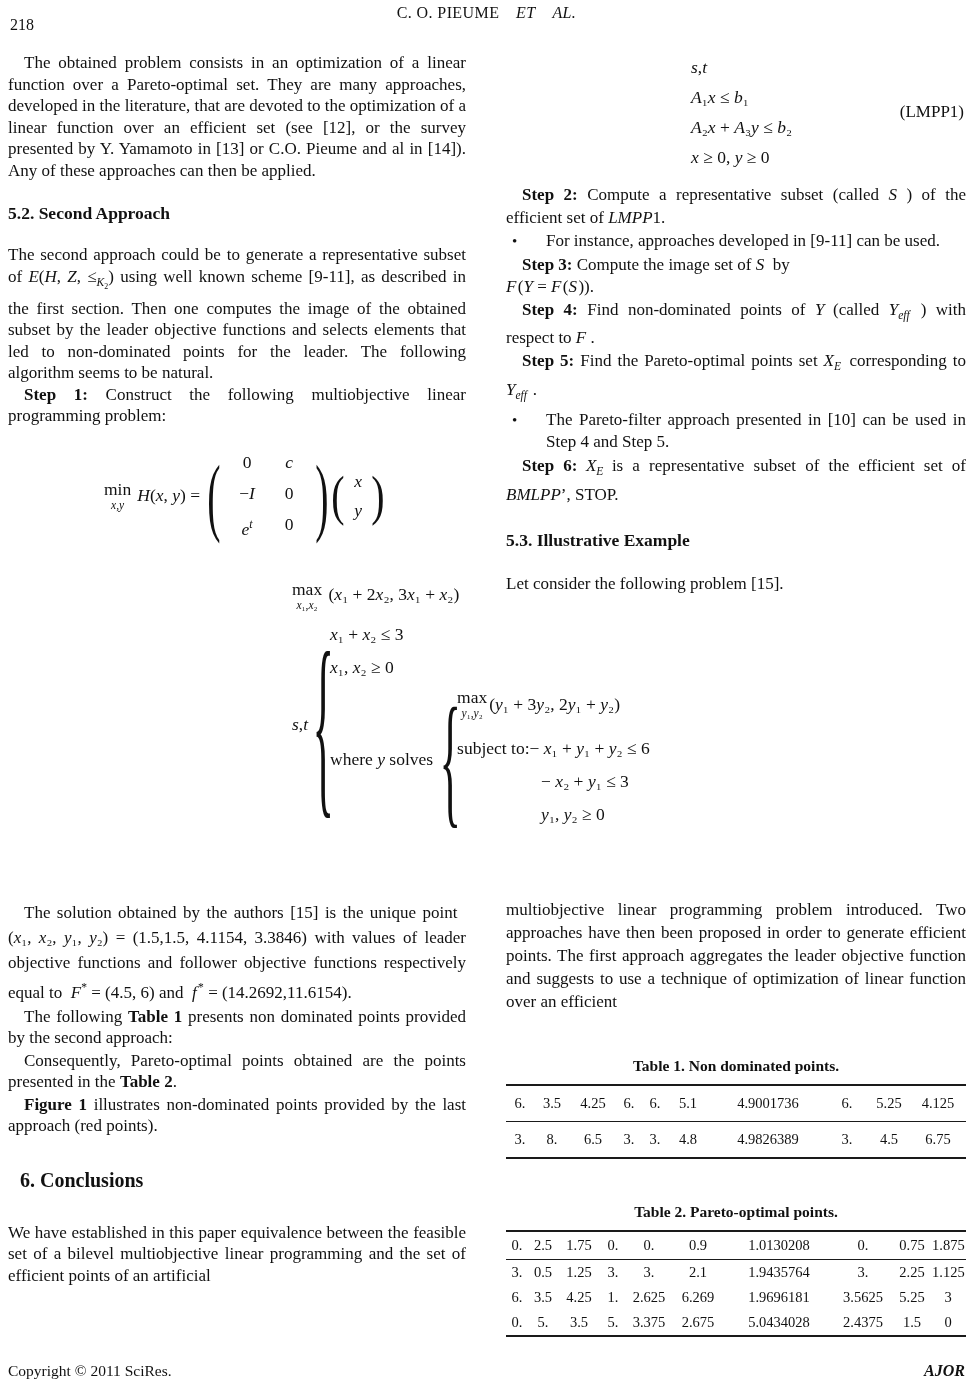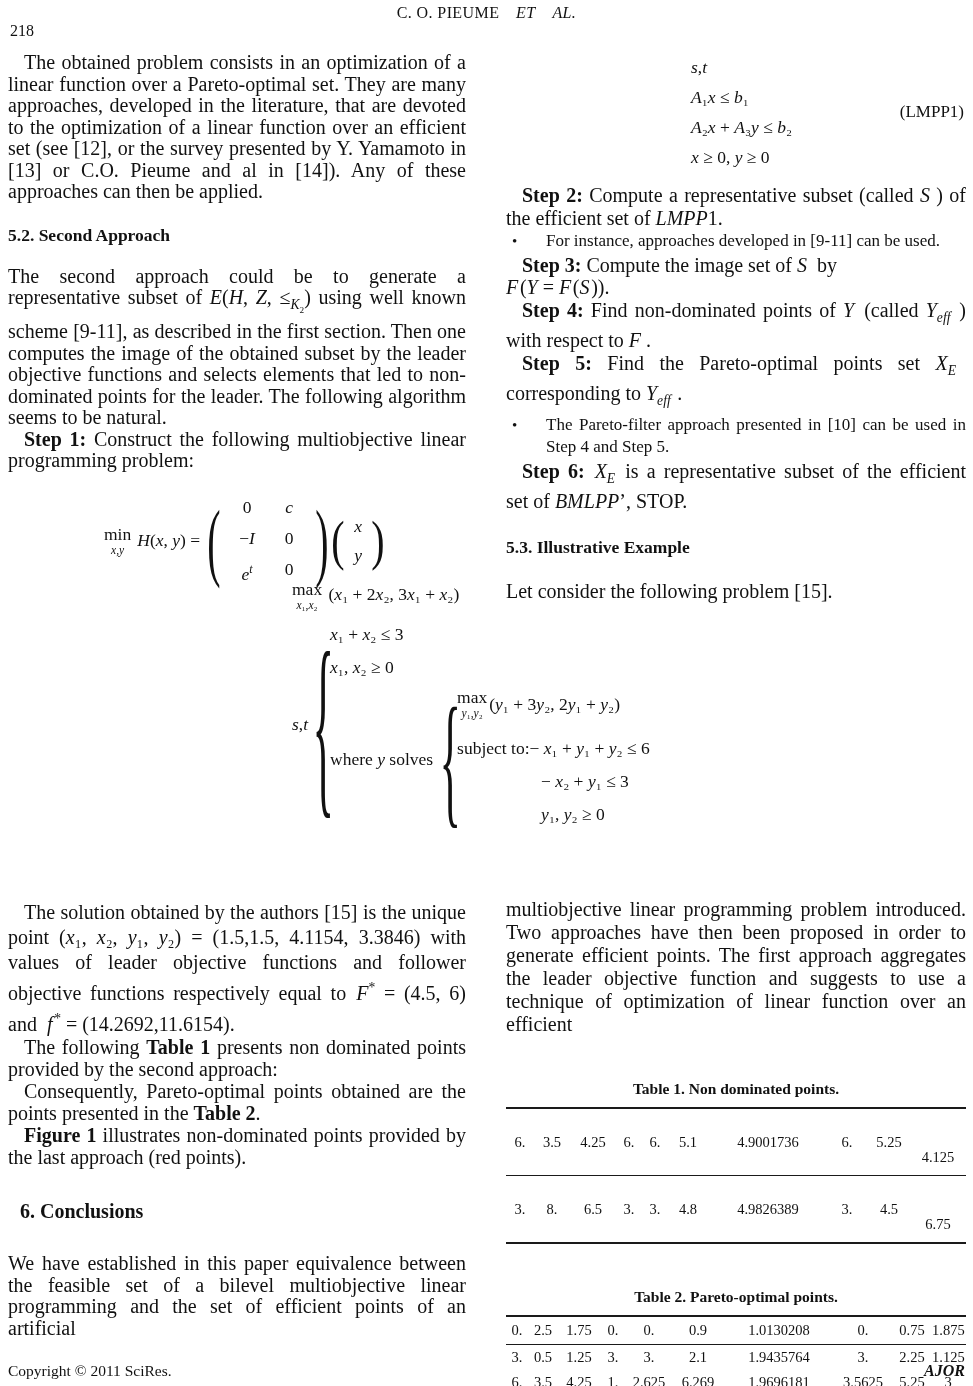--- a/index.html
+++ b/index.html
@@ -4,24 +4,24 @@
 <style>
   html,body{margin:0;padding:0;background:#e8e8e8;}
   .page{
     position:relative;width:973px;height:1386px;margin:0 auto;
     background:#ffffff;color:#111111;
     font-family:"Liberation Serif","DejaVu Serif",serif;
     overflow:hidden;
   }
   
   .hdr{position:absolute;top:4px;left:0;width:100%;height:24px;}
-  .hdr .pageno{position:absolute;left:10px;top:18px;font-size:16px;font-family:Liberation Serif, serif;}
+  .hdr .pageno{position:absolute;left:10px;top:12px;font-size:16px;font-family:Liberation Serif, serif;}
   .hdr .runtitle{position:absolute;left:0;width:100%;text-align:center;top:0;font-size:16px;letter-spacing:.4px;}
   
-  p{margin:0;text-align:justify;font-size:20px;line-height:21.5px;}
+  p{margin:0;text-align:justify;font-size:17px;line-height:21.5px;}
   .ind{text-indent:16px;}
   .steps p{line-height:22.5px;}
   h2{margin:0;font-size:17.5px;font-weight:bold;}
   h1{margin:12px;font-size:20px;font-weight:bold;}
   sub{font-size:68%;}
   sup{font-size:68%;}
   
   .col-lt{position:absolute;left:8px;top:52px;width:458px;}
   .col-rt{position:absolute;left:506px;top:48px;width:460px;}
   .col-lb{position:absolute;left:8px;top:900px;width:458px;}
@@ -84,21 +84,21 @@
   
   #table1 .tcell:nth-child(1){width:28px;}
   #table1 .tcell:nth-child(2){width:36px;}
   #table1 .tcell:nth-child(3){width:46px;}
   #table1 .tcell:nth-child(4){width:26px;}
   #table1 .tcell:nth-child(5){width:26px;}
   #table1 .tcell:nth-child(6){width:40px;}
   #table1 .tcell:nth-child(7){width:120px;}
   #table1 .tcell:nth-child(8){width:38px;}
   #table1 .tcell:nth-child(9){width:46px;}
-  #table1 .tcell:nth-child(10){width:52px;margin-top:31px;}
+  #table1 .tcell:nth-child(10){width:52px;}
   
   #table2 .tcell:nth-child(1){width:22px;}
   #table2 .tcell:nth-child(2){width:30px;}
   #table2 .tcell:nth-child(3){width:42px;}
   #table2 .tcell:nth-child(4){width:26px;}
   #table2 .tcell:nth-child(5){width:46px;}
   #table2 .tcell:nth-child(6){width:52px;}
   #table2 .tcell:nth-child(7){width:110px;}
   #table2 .tcell:nth-child(8){width:58px;}
   #table2 .tcell:nth-child(9){width:40px;}

